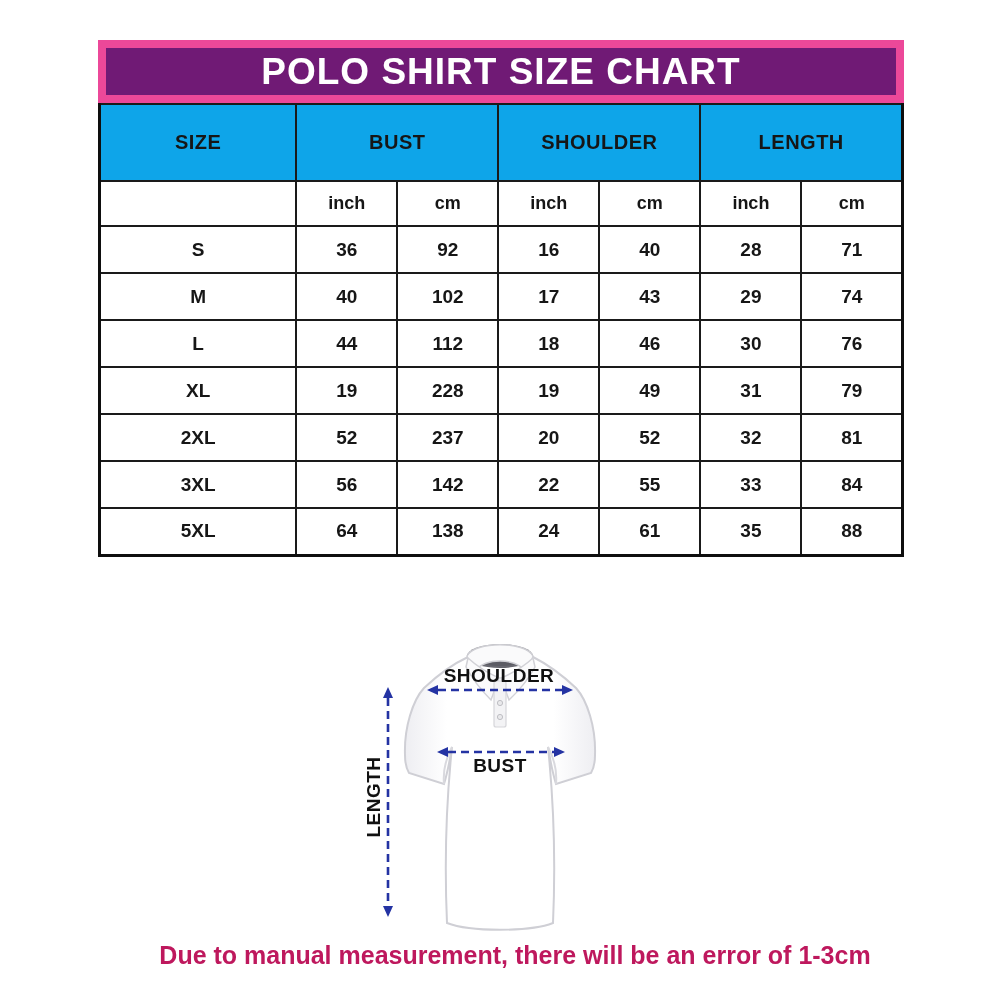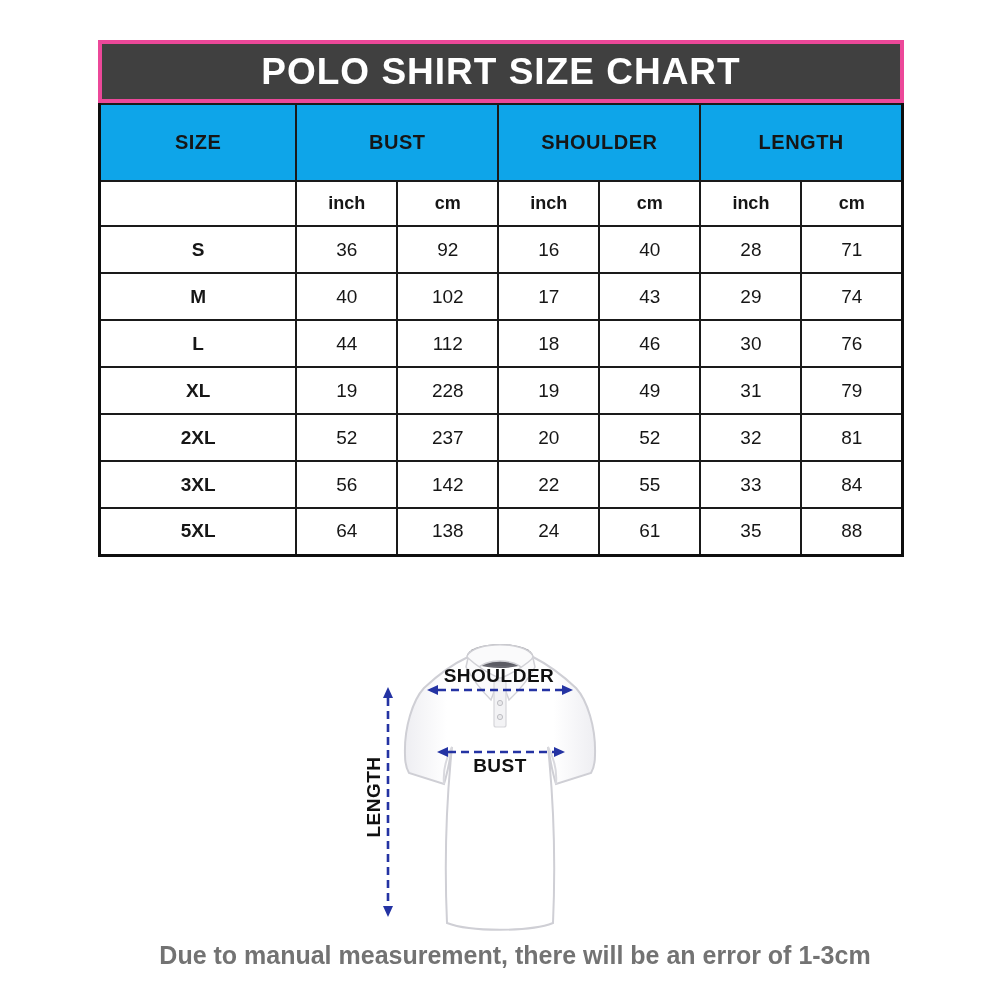--- a/index.html
+++ b/index.html
@@ -5,55 +5,55 @@
   html,body { margin:0; padding:0; background:#ffffff; }
   .canvas {
     position:relative; width:1000px; height:1000px; background:#ffffff;
     font-family:"Liberation Sans", sans-serif; color:#161616; overflow:hidden;
   }
   * { box-sizing:border-box; }
 
   
   .table-wrap { position:absolute; left:98px; top:40px; width:806px; }
   .title-bar {
-    height:63px; background:#404040; border:4px solid #ec4899;
+    height:63px; background:#701a75; border:8px solid #ec4899;
     display:flex; align-items:center; justify-content:center;
   }
   .title-bar span {
     color:#ffffff; font-weight:bold; font-size:37px; letter-spacing:1px; white-space:nowrap;
   }
   table.size-table {
     width:100%; border-collapse:collapse; table-layout:fixed;
     border:3px solid #0e0e0e; border-top:none;
   }
   table.size-table th, table.size-table td {
     border:2px solid #1a1a1a; text-align:center; vertical-align:middle; padding:0;
   }
   tr.group-row th {
     height:77px; background:#0ea5e9; font-weight:bold; font-size:20px; letter-spacing:0.5px;
   }
   tr.unit-row td { height:45px; font-weight:bold; font-size:18px; background:#ffffff;margin-top:35px; }
-  tr.data-row td { height:47px; font-size:19px; font-weight:normal; background:#ffffff; }
+  tr.data-row td { height:47px; font-size:19px; font-weight:bold; background:#ffffff; }
   tr.data-row td.size-cell { font-weight:bold; }
 
   
   .diagram { position:absolute; left:330px; top:635px; width:340px; height:310px; }
   .diagram svg { position:absolute; left:0; top:0; }
   .diag-label {
     position:absolute; font-weight:bold; font-size:19px; letter-spacing:0.5px;
     color:#111111; text-align:center; white-space:nowrap;
   }
   .shoulder-label { left:99px; top:30px; width:140px; }
   .bust-label { left:110px; top:120px; width:120px; }
   .length-label { left:-1px; top:151px; width:90px; height:22px; transform:rotate(-90deg); }
 
   
   .note {
     position:absolute; left:6px; right:0; top:941px; text-align:center;
-    color:#737373; font-weight:bold; font-size:25px; white-space:nowrap;padding-left:24px;
+    color:#be185d; font-weight:bold; font-size:25px; white-space:nowrap;padding-left:24px;
   }
 </style>
 </head>
 <body>
 
 <div class="canvas">
 
   <div class="table-wrap">
     <div class="title-bar">
       <span>POLO SHIRT SIZE CHART</span>

